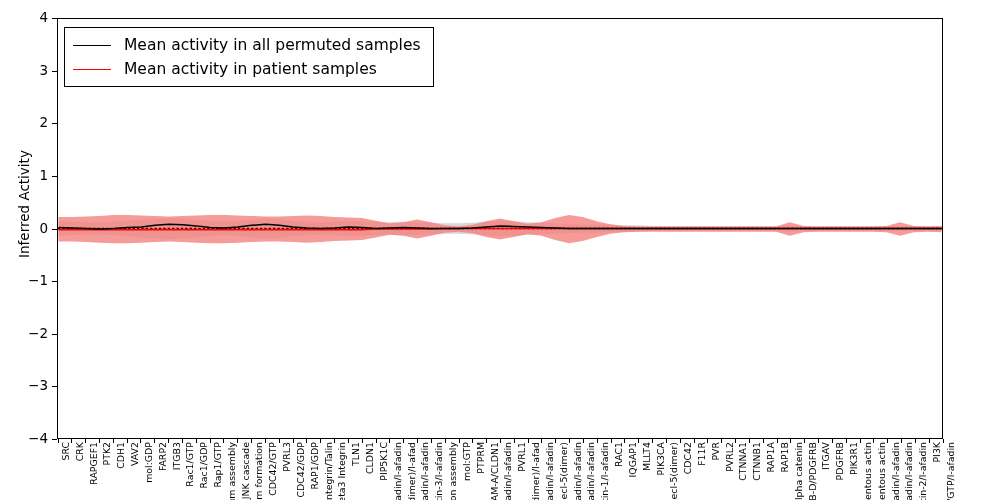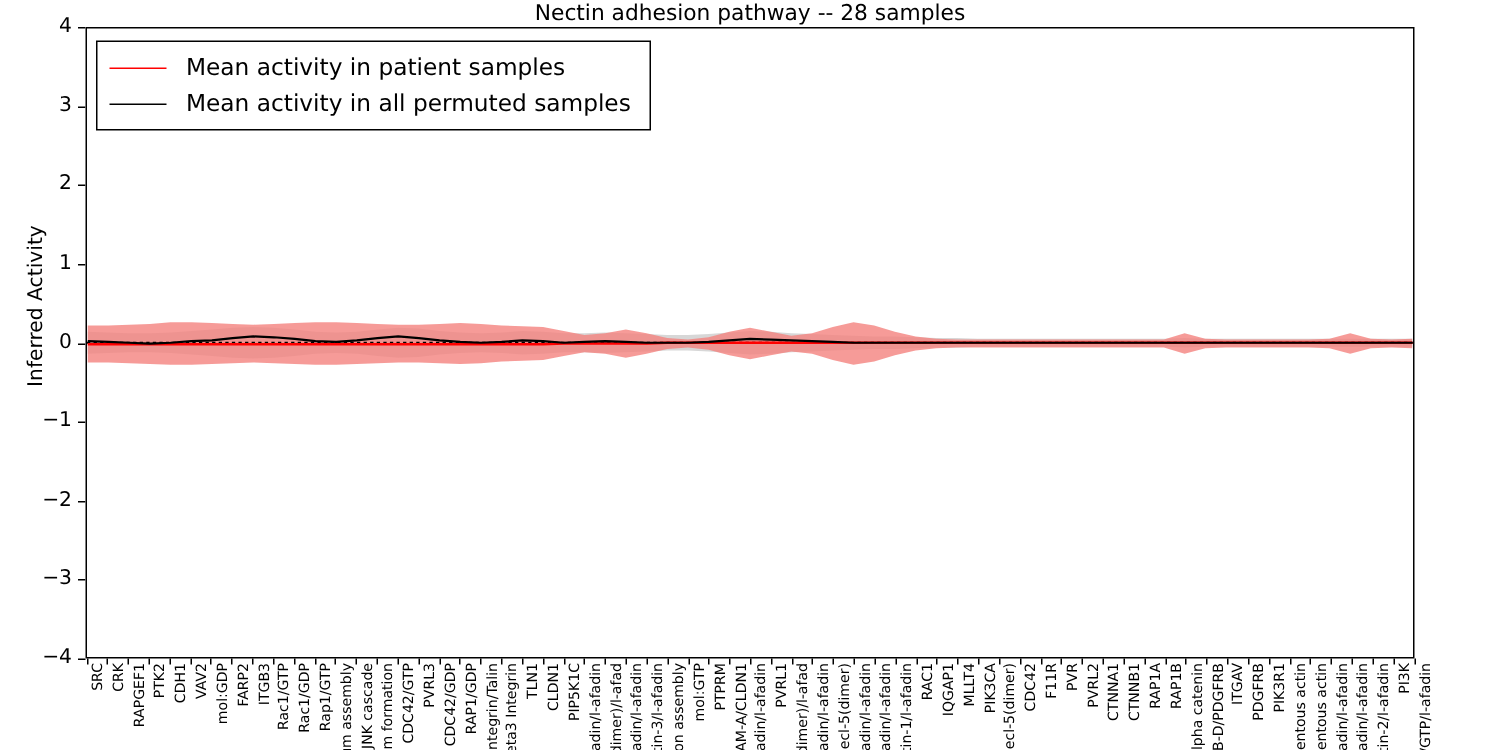--- a/index.html
+++ b/index.html
@@ -48,21 +48,20 @@
   }
   .legend-row{display:flex;align-items:center;height:24px;}
   .legend-swatch{width:38px;height:0;border-top-width:1.6px;border-top-style:solid;margin-right:13px;}
   .legend-text{font-size:15.5px;color:#000;white-space:nowrap;}
 </style>
 </head>
 <body>
 
 <div id="fig">
 
-  <div id="title">Nectin adhesion pathway -- 28 samples</div>
 
   <div id="yaxis-group">
       <div class="ytick-label" style="left: 2px; top: 432px;">−4</div>
       <div class="ytick-mark" style="left: 52px; top: 439px;"></div>
       <div class="ytick-label" style="left: 2px; top: 379.375px;">−3</div>
       <div class="ytick-mark" style="left: 52px; top: 386.375px;"></div>
       <div class="ytick-label" style="left: 2px; top: 326.75px;">−2</div>
       <div class="ytick-mark" style="left: 52px; top: 333.75px;"></div>
       <div class="ytick-label" style="left: 2px; top: 274.125px;">−1</div>
       <div class="ytick-mark" style="left: 52px; top: 281.125px;"></div>
@@ -88,26 +87,26 @@
           <path d="M0.50 198.92 L14.33 198.92 L28.16 198.40 L41.98 197.87 L55.81 196.82 L69.64 196.82 L83.47 197.34 L97.30 197.87 L111.13 198.40 L124.95 197.87 L138.78 197.34 L152.61 196.82 L166.44 196.82 L180.27 197.34 L194.09 197.87 L207.92 198.40 L221.75 198.40 L235.58 197.87 L249.41 197.34 L263.23 197.87 L277.06 198.92 L290.89 199.45 L304.72 199.97 L318.55 202.61 L332.38 205.24 L346.20 204.19 L360.03 201.55 L373.86 204.19 L387.69 207.34 L401.52 208.40 L415.34 206.82 L429.17 203.13 L443.00 200.50 L456.83 203.13 L470.66 205.76 L484.48 204.19 L498.31 199.97 L512.14 196.82 L525.97 198.92 L539.80 203.13 L553.63 206.29 L567.45 207.87 L581.28 208.40 L595.11 208.40 L608.94 208.40 L622.77 208.40 L636.59 208.40 L650.42 208.40 L664.25 208.40 L678.08 208.40 L691.91 208.40 L705.73 208.40 L719.56 208.40 L733.39 204.19 L747.22 207.87 L761.05 208.40 L774.88 208.40 L788.70 208.40 L802.53 208.40 L816.36 208.40 L830.19 207.87 L844.02 204.19 L857.84 207.87 L871.67 208.40 L885.50 207.87 L885.50 214.18 L871.67 213.66 L857.84 214.18 L844.02 217.87 L830.19 214.18 L816.36 213.66 L802.53 213.66 L788.70 213.66 L774.88 213.66 L761.05 213.66 L747.22 214.18 L733.39 217.87 L719.56 213.66 L705.73 213.66 L691.91 213.66 L678.08 213.66 L664.25 213.66 L650.42 213.66 L636.59 213.66 L622.77 213.66 L608.94 213.66 L595.11 213.66 L581.28 213.66 L567.45 214.18 L553.63 215.76 L539.80 218.92 L525.97 223.13 L512.14 225.24 L498.31 222.08 L484.48 217.87 L470.66 216.29 L456.83 218.92 L443.00 221.55 L429.17 218.92 L415.34 215.24 L401.52 213.66 L387.69 214.71 L373.86 217.87 L360.03 220.50 L346.20 217.87 L332.38 216.81 L318.55 219.45 L304.72 222.08 L290.89 222.60 L277.06 223.13 L263.23 224.18 L249.41 224.71 L235.58 224.18 L221.75 223.66 L207.92 223.66 L194.09 224.18 L180.27 224.71 L166.44 225.24 L152.61 225.24 L138.78 224.71 L124.95 224.18 L111.13 223.66 L97.30 224.18 L83.47 224.71 L69.64 225.24 L55.81 225.24 L41.98 224.71 L28.16 224.18 L14.33 223.66 L0.50 223.66 Z" fill="#f4827e" fill-opacity="0.8" stroke="none"></path>
         </g>
       <path id="line-dotted" fill="none" stroke="#000" stroke-width="1.4" stroke-dasharray="2.2,2.2" d="M0 210.50 L886 210.50"></path>
       <path id="line-patient" fill="none" stroke="#ff0000" stroke-width="1.7" d="M0.50 211.55 L14.33 211.55 L28.16 211.55 L41.98 211.55 L55.81 211.55 L69.64 211.55 L83.47 211.55 L97.30 211.55 L111.13 211.55 L124.95 211.55 L138.78 211.55 L152.61 211.55 L166.44 211.55 L180.27 211.55 L194.09 211.55 L207.92 211.55 L221.75 211.55 L235.58 211.55 L249.41 211.55 L263.23 211.55 L277.06 211.55 L290.89 211.55 L304.72 211.55 L318.55 211.03 L332.38 211.03 L346.20 211.03 L360.03 211.03 L373.86 211.03 L387.69 210.50 L401.52 210.50 L415.34 210.50 L429.17 210.50 L443.00 210.50 L456.83 210.50 L470.66 210.50 L484.48 210.50 L498.31 210.50 L512.14 210.50 L525.97 210.50 L539.80 210.50 L553.63 210.50 L567.45 210.50 L581.28 210.50 L595.11 210.50 L608.94 210.50 L622.77 210.50 L636.59 210.50 L650.42 210.50 L664.25 210.50 L678.08 210.50 L691.91 210.50 L705.73 210.50 L719.56 210.50 L733.39 210.50 L747.22 210.50 L761.05 210.50 L774.88 210.50 L788.70 210.50 L802.53 210.50 L816.36 210.50 L830.19 210.50 L844.02 210.50 L857.84 210.50 L871.67 210.50 L885.50 210.50"></path>
       <path id="line-permuted" fill="none" stroke="#000000" stroke-width="1.5" d="M0.50 209.45 L14.33 209.97 L28.16 210.50 L41.98 211.03 L55.81 210.50 L69.64 209.45 L83.47 208.92 L97.30 207.34 L111.13 206.29 L124.95 206.82 L138.78 207.87 L152.61 209.45 L166.44 209.97 L180.27 208.92 L194.09 207.34 L207.92 206.29 L221.75 207.34 L235.58 208.92 L249.41 209.97 L263.23 210.50 L277.06 209.97 L290.89 208.92 L304.72 209.45 L318.55 210.50 L332.38 209.97 L346.20 209.45 L360.03 209.97 L373.86 210.50 L387.69 210.50 L401.52 210.50 L415.34 209.97 L429.17 208.92 L443.00 207.87 L456.83 208.40 L470.66 208.92 L484.48 209.45 L498.31 209.97 L512.14 210.50 L525.97 210.50 L539.80 210.50 L553.63 210.50 L567.45 210.50 L581.28 210.50 L595.11 210.50 L608.94 210.50 L622.77 210.50 L636.59 210.50 L650.42 210.50 L664.25 210.50 L678.08 210.50 L691.91 210.50 L705.73 210.50 L719.56 210.50 L733.39 210.50 L747.22 210.50 L761.05 210.50 L774.88 210.50 L788.70 210.50 L802.53 210.50 L816.36 210.50 L830.19 210.50 L844.02 210.50 L857.84 210.50 L871.67 210.50 L885.50 210.50"></path>
     </svg>
   </div>
 
   <div id="legend">
     <div class="legend-row">
+      <span class="legend-swatch" style="border-top-color:#000000;"></span>
+      <span class="legend-text">Mean activity in all permuted samples</span>
+    </div>
+    <div class="legend-row">
       <span class="legend-swatch" style="border-top-color:#ff0000;"></span>
       <span class="legend-text">Mean activity in patient samples</span>
-    </div>
-    <div class="legend-row">
-      <span class="legend-swatch" style="border-top-color:#000000;"></span>
-      <span class="legend-text">Mean activity in all permuted samples</span>
     </div>
   </div>
 
   <div id="xticks">
       <div class="xtick-mark" style="left: 57.5px;"></div>
       <div class="xtick-mark" style="left: 71.3281px;"></div>
       <div class="xtick-mark" style="left: 85.1562px;"></div>
       <div class="xtick-mark" style="left: 98.9844px;"></div>
       <div class="xtick-mark" style="left: 112.812px;"></div>
       <div class="xtick-mark" style="left: 126.641px;"></div>

